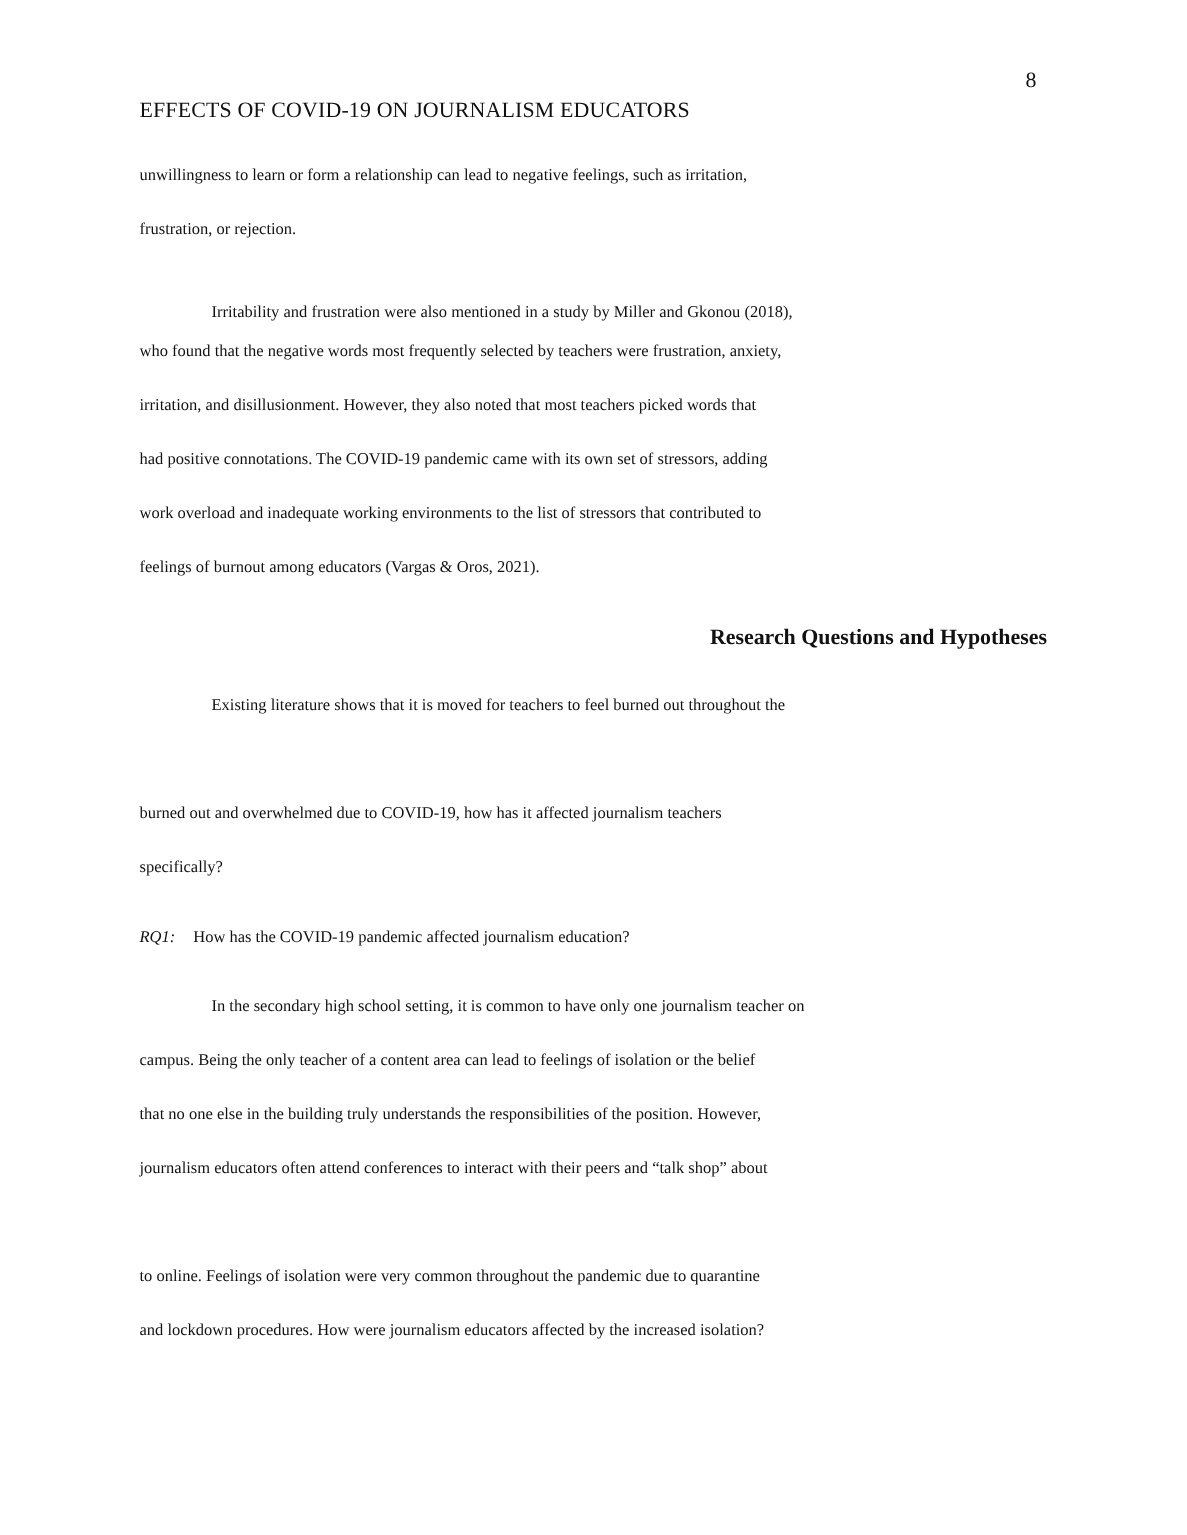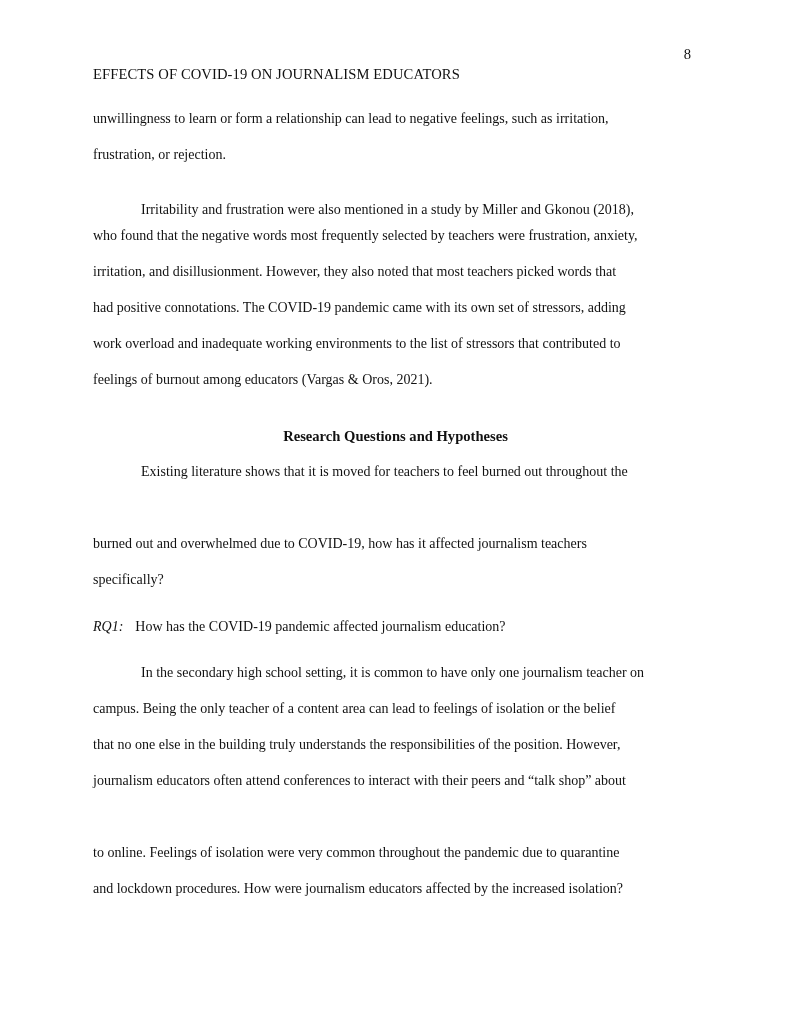--- a/index.html
+++ b/index.html
@@ -2,22 +2,22 @@
 <html><head>
 <meta charset="utf-8">
 <style>
   html, body { margin: 0; padding: 0; background: #ffffff; }
   body { width: 791px; height: 1023px; position: relative; overflow: hidden;
          font-family: "Liberation Serif", serif; color: #111; }
   .page { position: absolute; left: 0; top: 0; width: 791px; height: 1023px; background: #fff; }
   .header { position: absolute; top: 46px; left: 93px; width: 598px; font-size: 14.6px; }
   .header .title { position: absolute; left: 0; top: 0; letter-spacing: 0.1px; margin-top: 20px; }
   .header .pnum { position: absolute; right: 0; top: 0; }
-  .line { position: absolute; left: 93px; font-size: 14px; white-space: nowrap; }
-  .heading { position: absolute; left: 93px; width: 605px; text-align: center; font-weight: bold; font-size: 14.6px; margin-top: 11px; }
+  .line { position: absolute; left: 93px; font-size: 11px; white-space: nowrap; }
+  .heading { position: absolute; left: 93px; width: 605px; text-align: right; font-weight: bold; font-size: 14.6px; }
   .rq-label { font-style: italic; }
 </style>
 </head>
 <body>
 
 <div class="page">
 
   <div class="header">
     <span class="title">EFFECTS OF COVID-19 ON JOURNALISM EDUCATORS</span>
     <span class="pnum">8</span>

